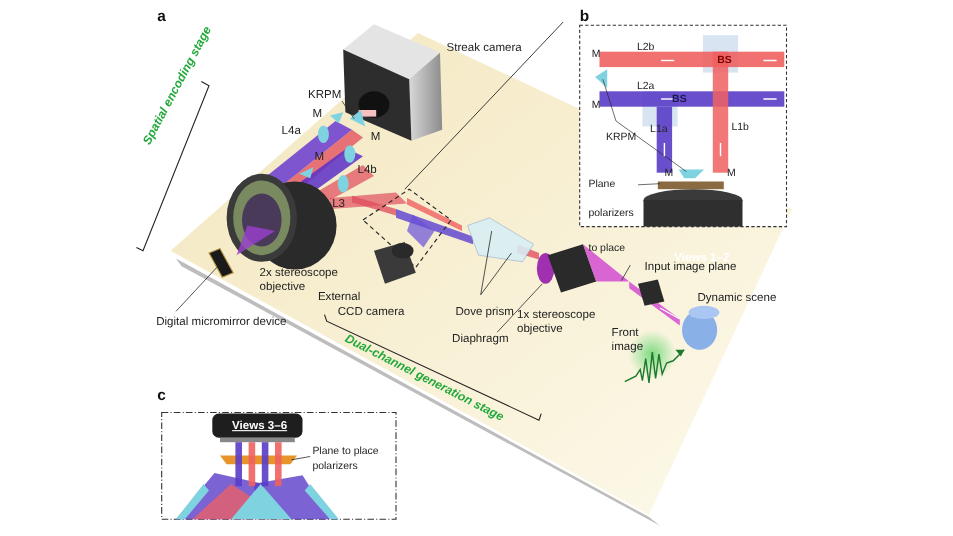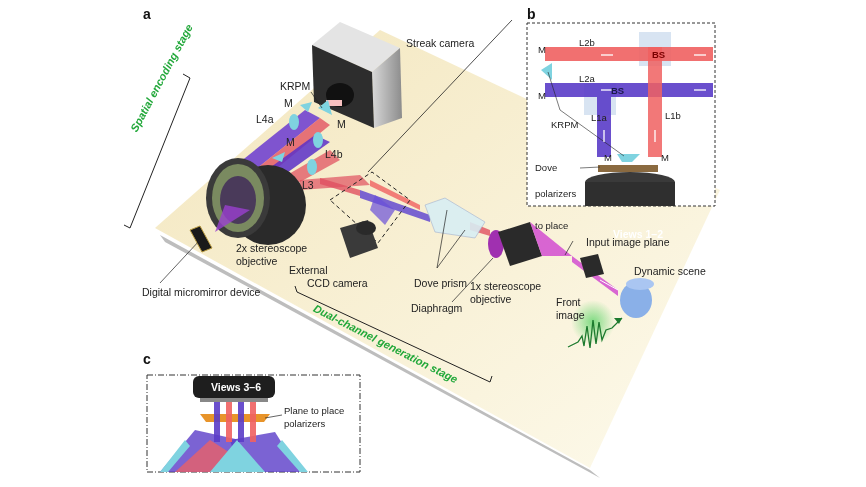--- a/index.html
+++ b/index.html
@@ -204,20 +204,20 @@
 <div class="lbl small" style="left:538px;top:90px;">M</div>
 <div class="lbl small" style="left:579px;top:37px;">L2b</div>
 <div class="lbl small" style="left:579px;top:73px;">L2a</div>
 <div class="lbl small" style="left:652px;top:49px;color:#7a0000;font-weight:bold;">BS</div>
 <div class="lbl small" style="left:611px;top:85px;color:#1a1a4a;font-weight:bold;">BS</div>
 <div class="lbl small" style="left:591px;top:112px;">L1a</div>
 <div class="lbl small" style="left:665px;top:110px;">L1b</div>
 <div class="lbl small" style="left:551px;top:119px;">KRPM</div>
 <div class="lbl small" style="left:604px;top:152px;">M</div>
 <div class="lbl small" style="left:661px;top:152px;">M</div>
-<div class="lbl small" style="left:535px;top:162px;">Dove</div>
+<div class="lbl small" style="left:535px;top:162px;">Plane</div>
 <div class="lbl small" style="left:535px;top:175px;margin-top:45px;">to place</div>
 <div class="lbl small" style="left:535px;top:188px;">polarizers</div>
 <div class="lbl views" style="left:613px;top:184px;margin-top:44px;">Views 1–2</div>
 
-<div class="lbl views" style="left:211px;top:381px;">Views 3–6</div>
+<div class="lbl views" style="left:211px;top:381px;text-decoration:underline;">Views 3–6</div>
 <div class="lbl small" style="left:284px;top:405px;">Plane to place</div>
 <div class="lbl small" style="left:284px;top:418px;">polarizers</div>
 
 </body></html>

